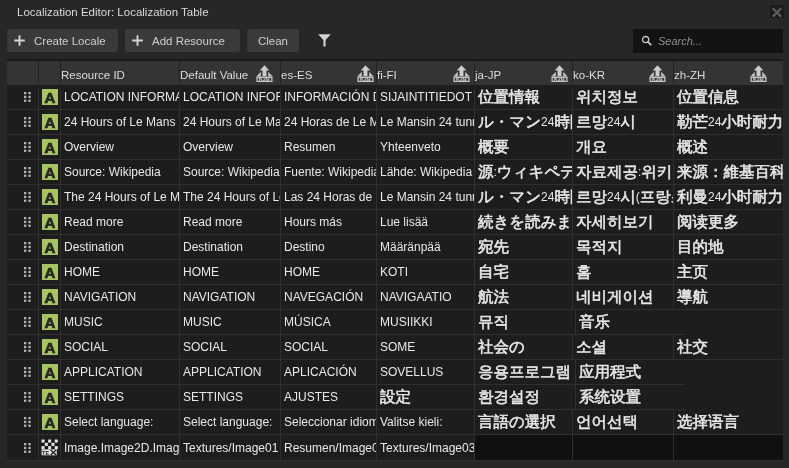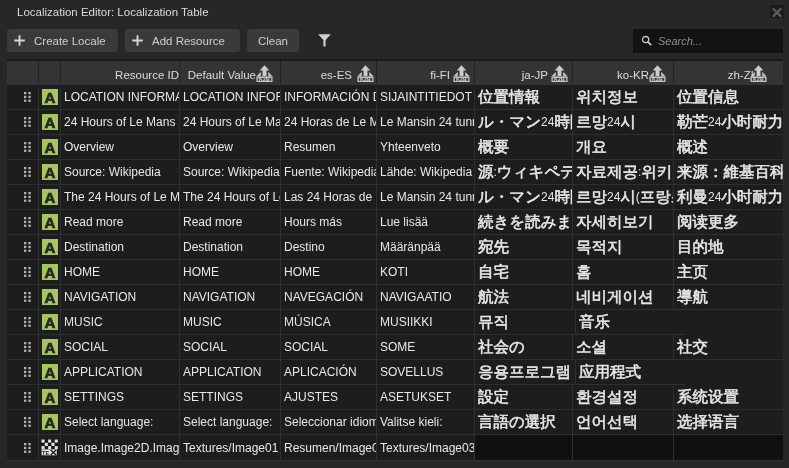--- a/index.html
+++ b/index.html
@@ -5,21 +5,21 @@
 .abs{position:absolute}
 .title{position:absolute;left:17px;top:6px;font-size:11.5px;color:#dadada}
 .close{position:absolute;left:770px;top:5px;width:14px;height:13px;background:#1c1c1c}
 .btn{position:absolute;top:29px;height:23px;background:#3a3a3a;border-radius:3px;color:#cfcfcf;font-size:11.5px;display:flex;align-items:center;justify-content:flex-start;padding-left:7px}
 .btn.ctr{justify-content:center;padding-left:0}
 .plus{margin-right:9px}
 .search{position:absolute;left:633px;top:29px;width:150px;height:24px;background:#131313;display:flex;align-items:center}
 .ph{color:#8f8f8f;font-style:italic;font-size:11px;margin-left:5px}
 .table{position:absolute;left:7px;top:59px;width:776px}
 .hrow{display:flex;height:26px;background:#343434;border-top:2px solid #191919}
-.hc{height:28px;border-right:1px solid #232323;position:relative;display:flex;align-items:center;justify-content:flex-end}
+.hc{height:28px;border-right:1px solid #232323;position:relative;display:flex;align-items:center;justify-content:flex-start}
 .hc:last-child{border-right:none}
 .ht{color:#dcdcdc;font-size:11.5px}
 .hc .k2b{position:absolute;left:76px;top:3.5px}
 .hc:nth-child(n+4) .ht{margin-right:24px}
 .row{display:flex;background:#1d1d1d}
 .c{border-right:1px solid #2f2f2f;border-bottom:1px solid #2f2f2f;display:flex;align-items:center;overflow:hidden}
 .c:last-child{border-right:none}
 .c.t{color:#e8e8e8;font-size:12px;padding-left:3px;white-space:nowrap}
 .cj{font-size:15.5px;-webkit-text-stroke:0.55px #e8e8e8}
 .c.e{background:#101010}
@@ -507,21 +507,20 @@
       </div>
       <div class="c i" style="width:22px">
         <svg width="16" height="16" viewBox="0 0 16 16">
           <rect width="16" height="16" fill="#a6c45f"></rect>
           <text x="8" y="13.6" text-anchor="middle" font-family="Liberation Sans" font-weight="bold" font-size="15" fill="#252525" stroke="#252525" stroke-width="0.7">A</text>
         </svg>
       </div>
       <div class="c t" style="width:119px">SETTINGS</div>
       <div class="c t" style="width:101px">SETTINGS</div>
       <div class="c t" style="width:96px">AJUSTES</div>
-      <div class="c t" style="width:98px">ASETUKSET</div>
       <div class="c t k" style="width:98px">
         <span class="cj">設定</span>
       </div>
       <div class="c t k" style="width:101px">
         <span class="cj">환경설정</span>
       </div>
       <div class="c t k" style="width:109px">
         <span class="cj">系统设置</span>
       </div>
     </div>

